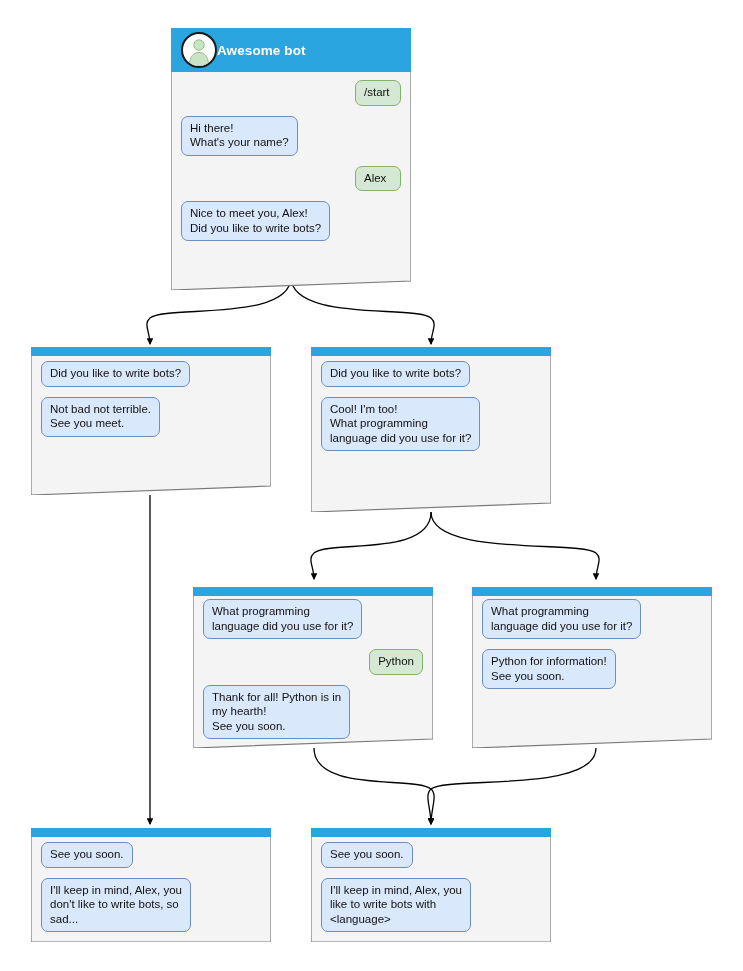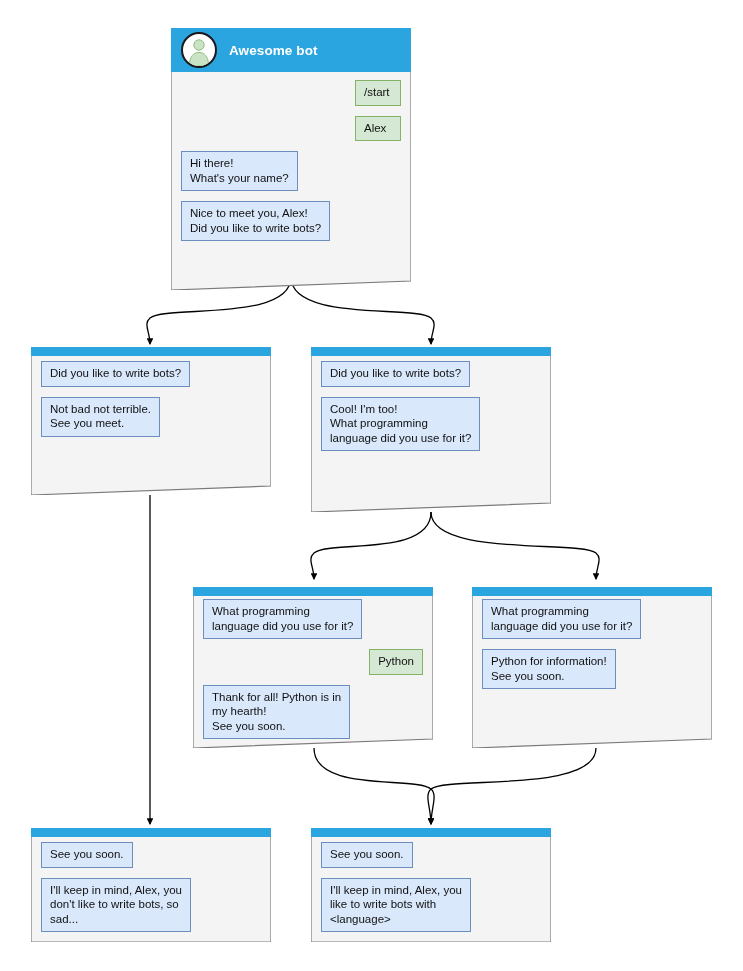--- a/index.html
+++ b/index.html
@@ -76,21 +76,20 @@
     display: flex;
     align-items: flex-end;
     justify-content: center;
     overflow: hidden;
     flex: 0 0 auto;
   }
   .bot-title {
     color: #ffffff;
     font-size: 13.5px;
     font-weight: bold;
-    margin-left: 12px;
     letter-spacing: 0.1px;
     white-space: nowrap;
   }
 
   
   .card-bar {
     position: absolute;
     left: 0;
     top: 0;
     right: 0;
@@ -107,21 +106,21 @@
   }
 
   .row {
     display: flex;
     margin-bottom: 10px;
   }
   .row.bot  { justify-content: flex-start; }
   .row.user { justify-content: flex-end; }
 
   .bubble {
-    border-radius: 0;
+    border-radius: 7px;
     border-style: solid;
     border-width: 1px;
     padding: 4px 8px 5px 8px;
     font-size: 11.5px;
     line-height: 14.5px;
     color: #111111;
     box-sizing: border-box;
     max-width: 78%;
     white-space: pre-line;
   }
@@ -177,26 +176,26 @@
             <path d="M6.4 32 C6.4 22.4 10.8 18.4 16 18.4 C21.2 18.4 25.6 22.4 25.6 32 Z" fill="#c9e3c4" stroke="#8fbf85" stroke-width="1"></path>
           </svg>
         </div>
         <div class="bot-title">Awesome bot</div>
       </div>
 
       <div class="msgs" style="top:52px;">
         <div class="row user">
           <div class="bubble user">/start</div>
         </div>
+        <div class="row bot">
+          <div class="bubble bot">Hi there!
+What's your name?</div>
+        </div>
         <div class="row user">
           <div class="bubble user">Alex</div>
-        </div>
-        <div class="row bot">
-          <div class="bubble bot">Hi there!
-What's your name?</div>
         </div>
         <div class="row bot">
           <div class="bubble bot">Nice to meet you, Alex!
 Did you like to write bots?</div>
         </div>
       </div>
     </div>
   </div>
 
   <div class="card" style="left:31px; top:347px; width:240px; height:148px;">

